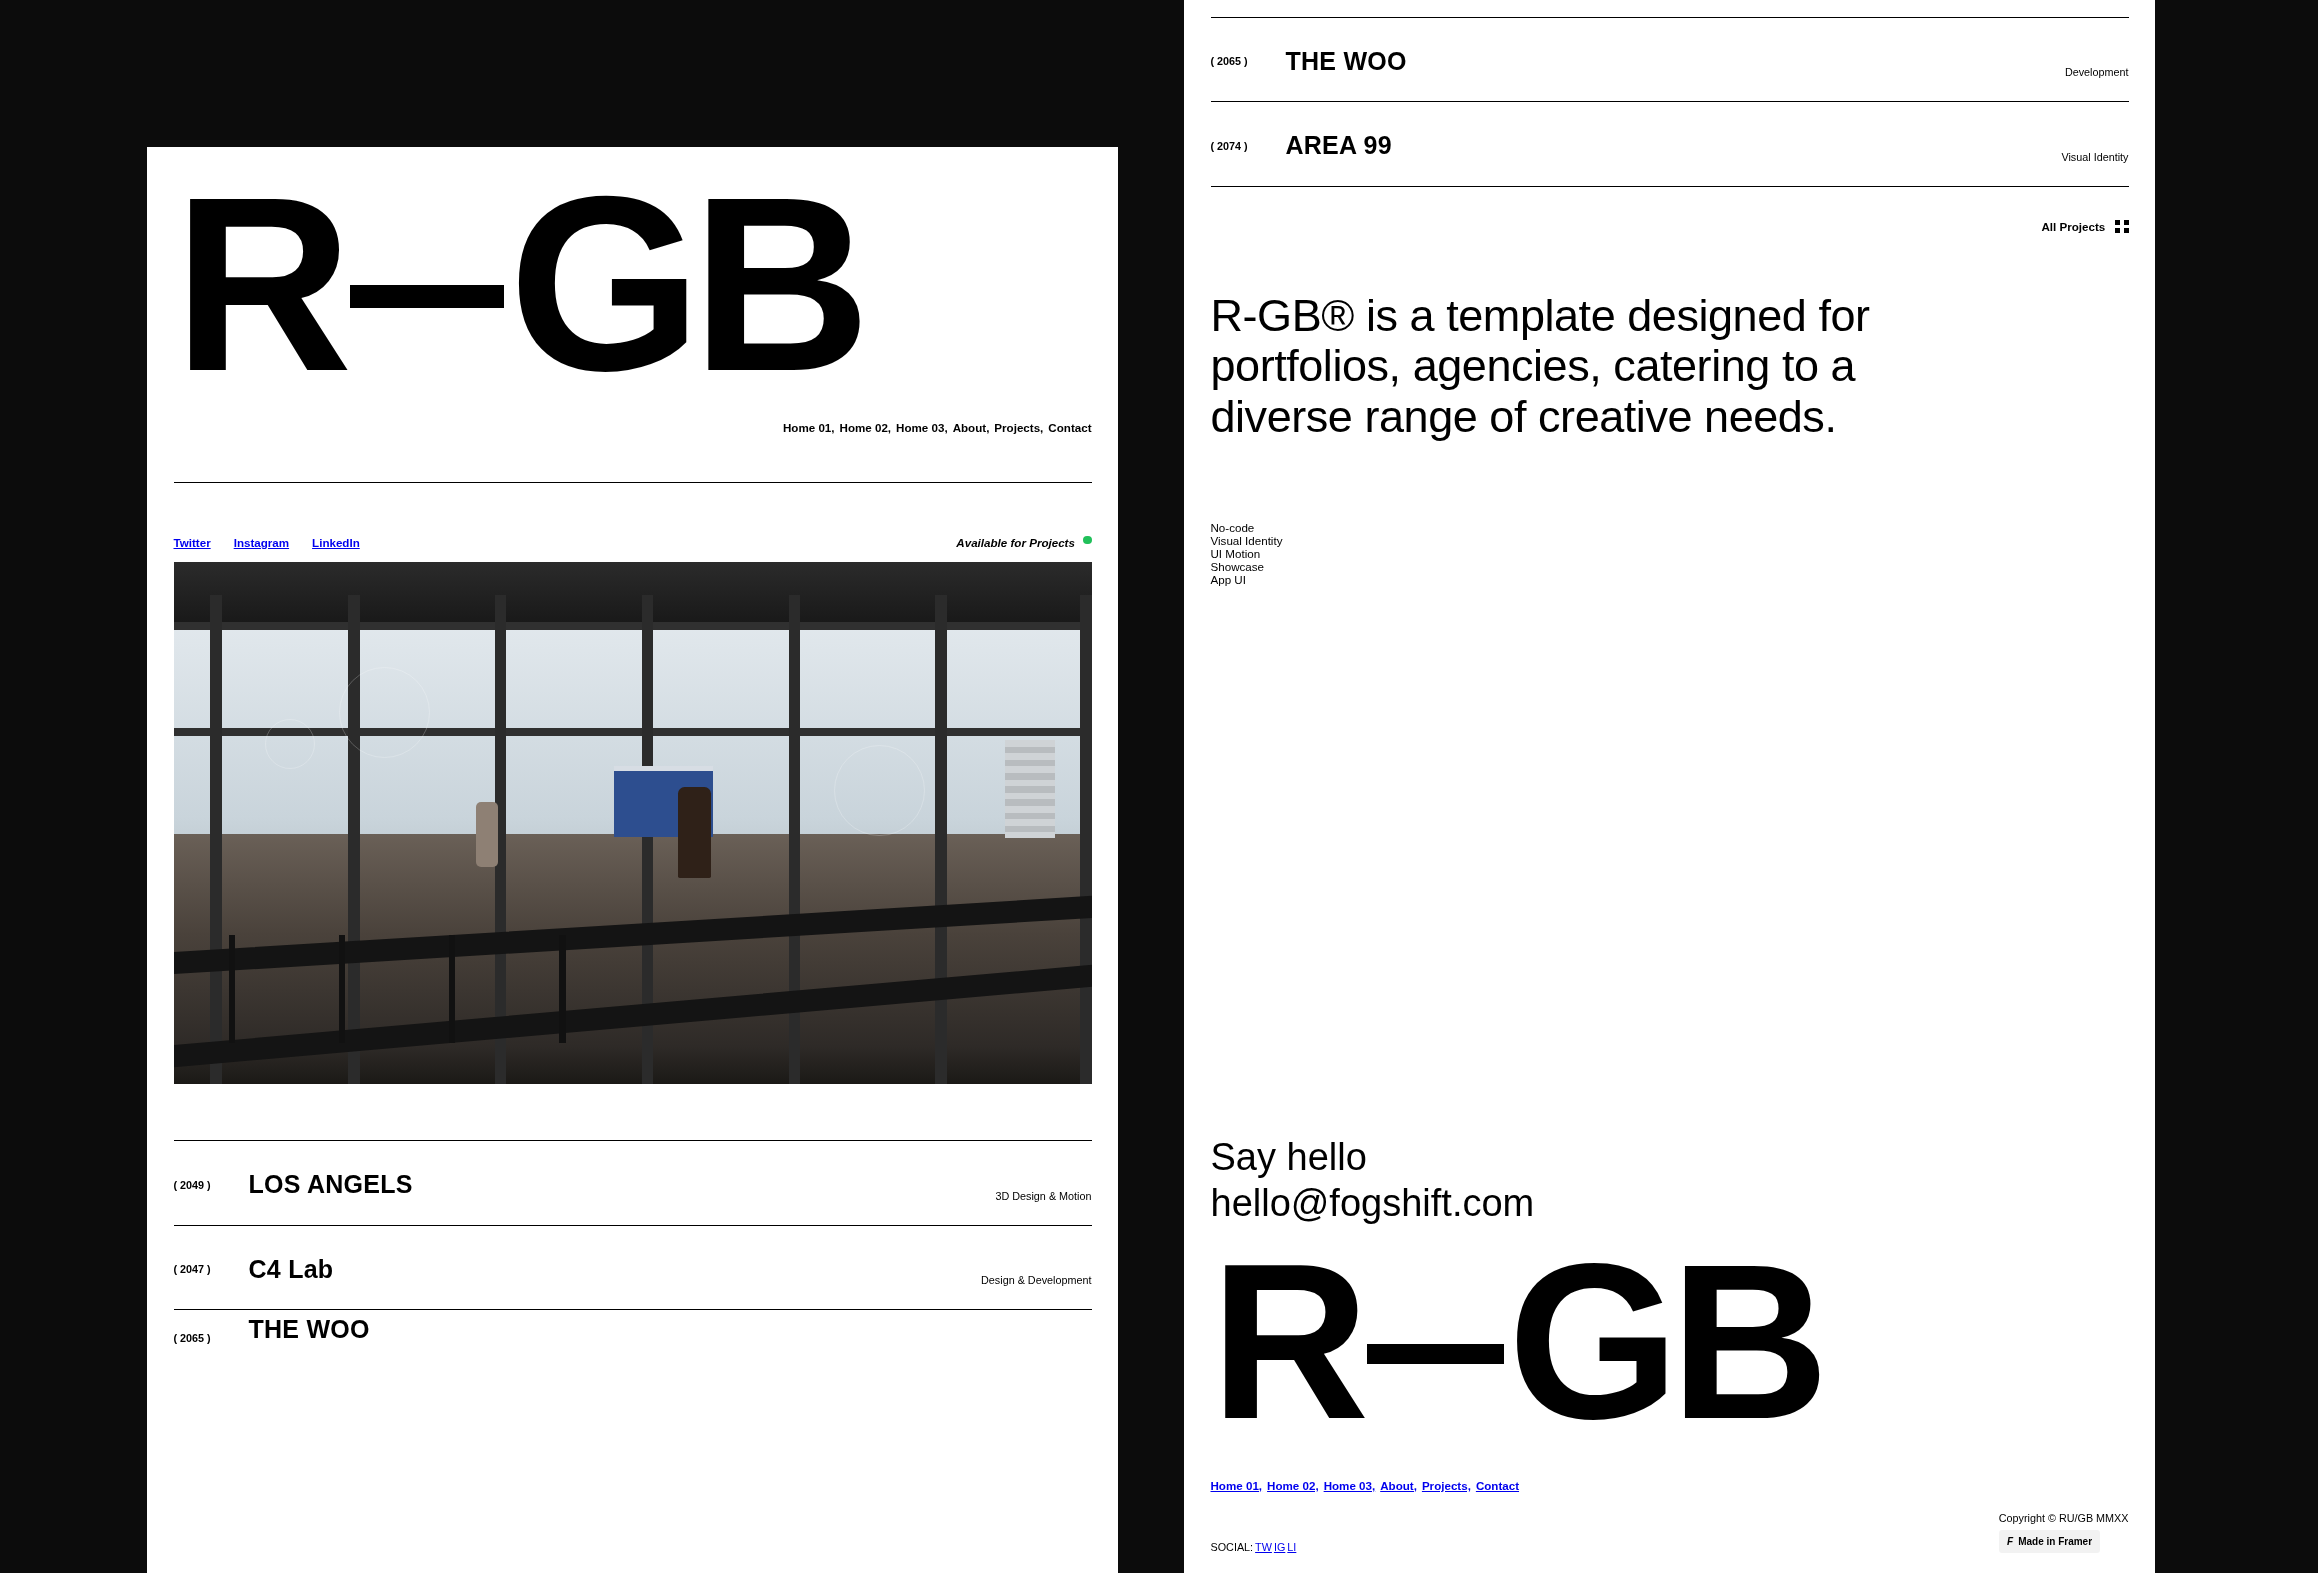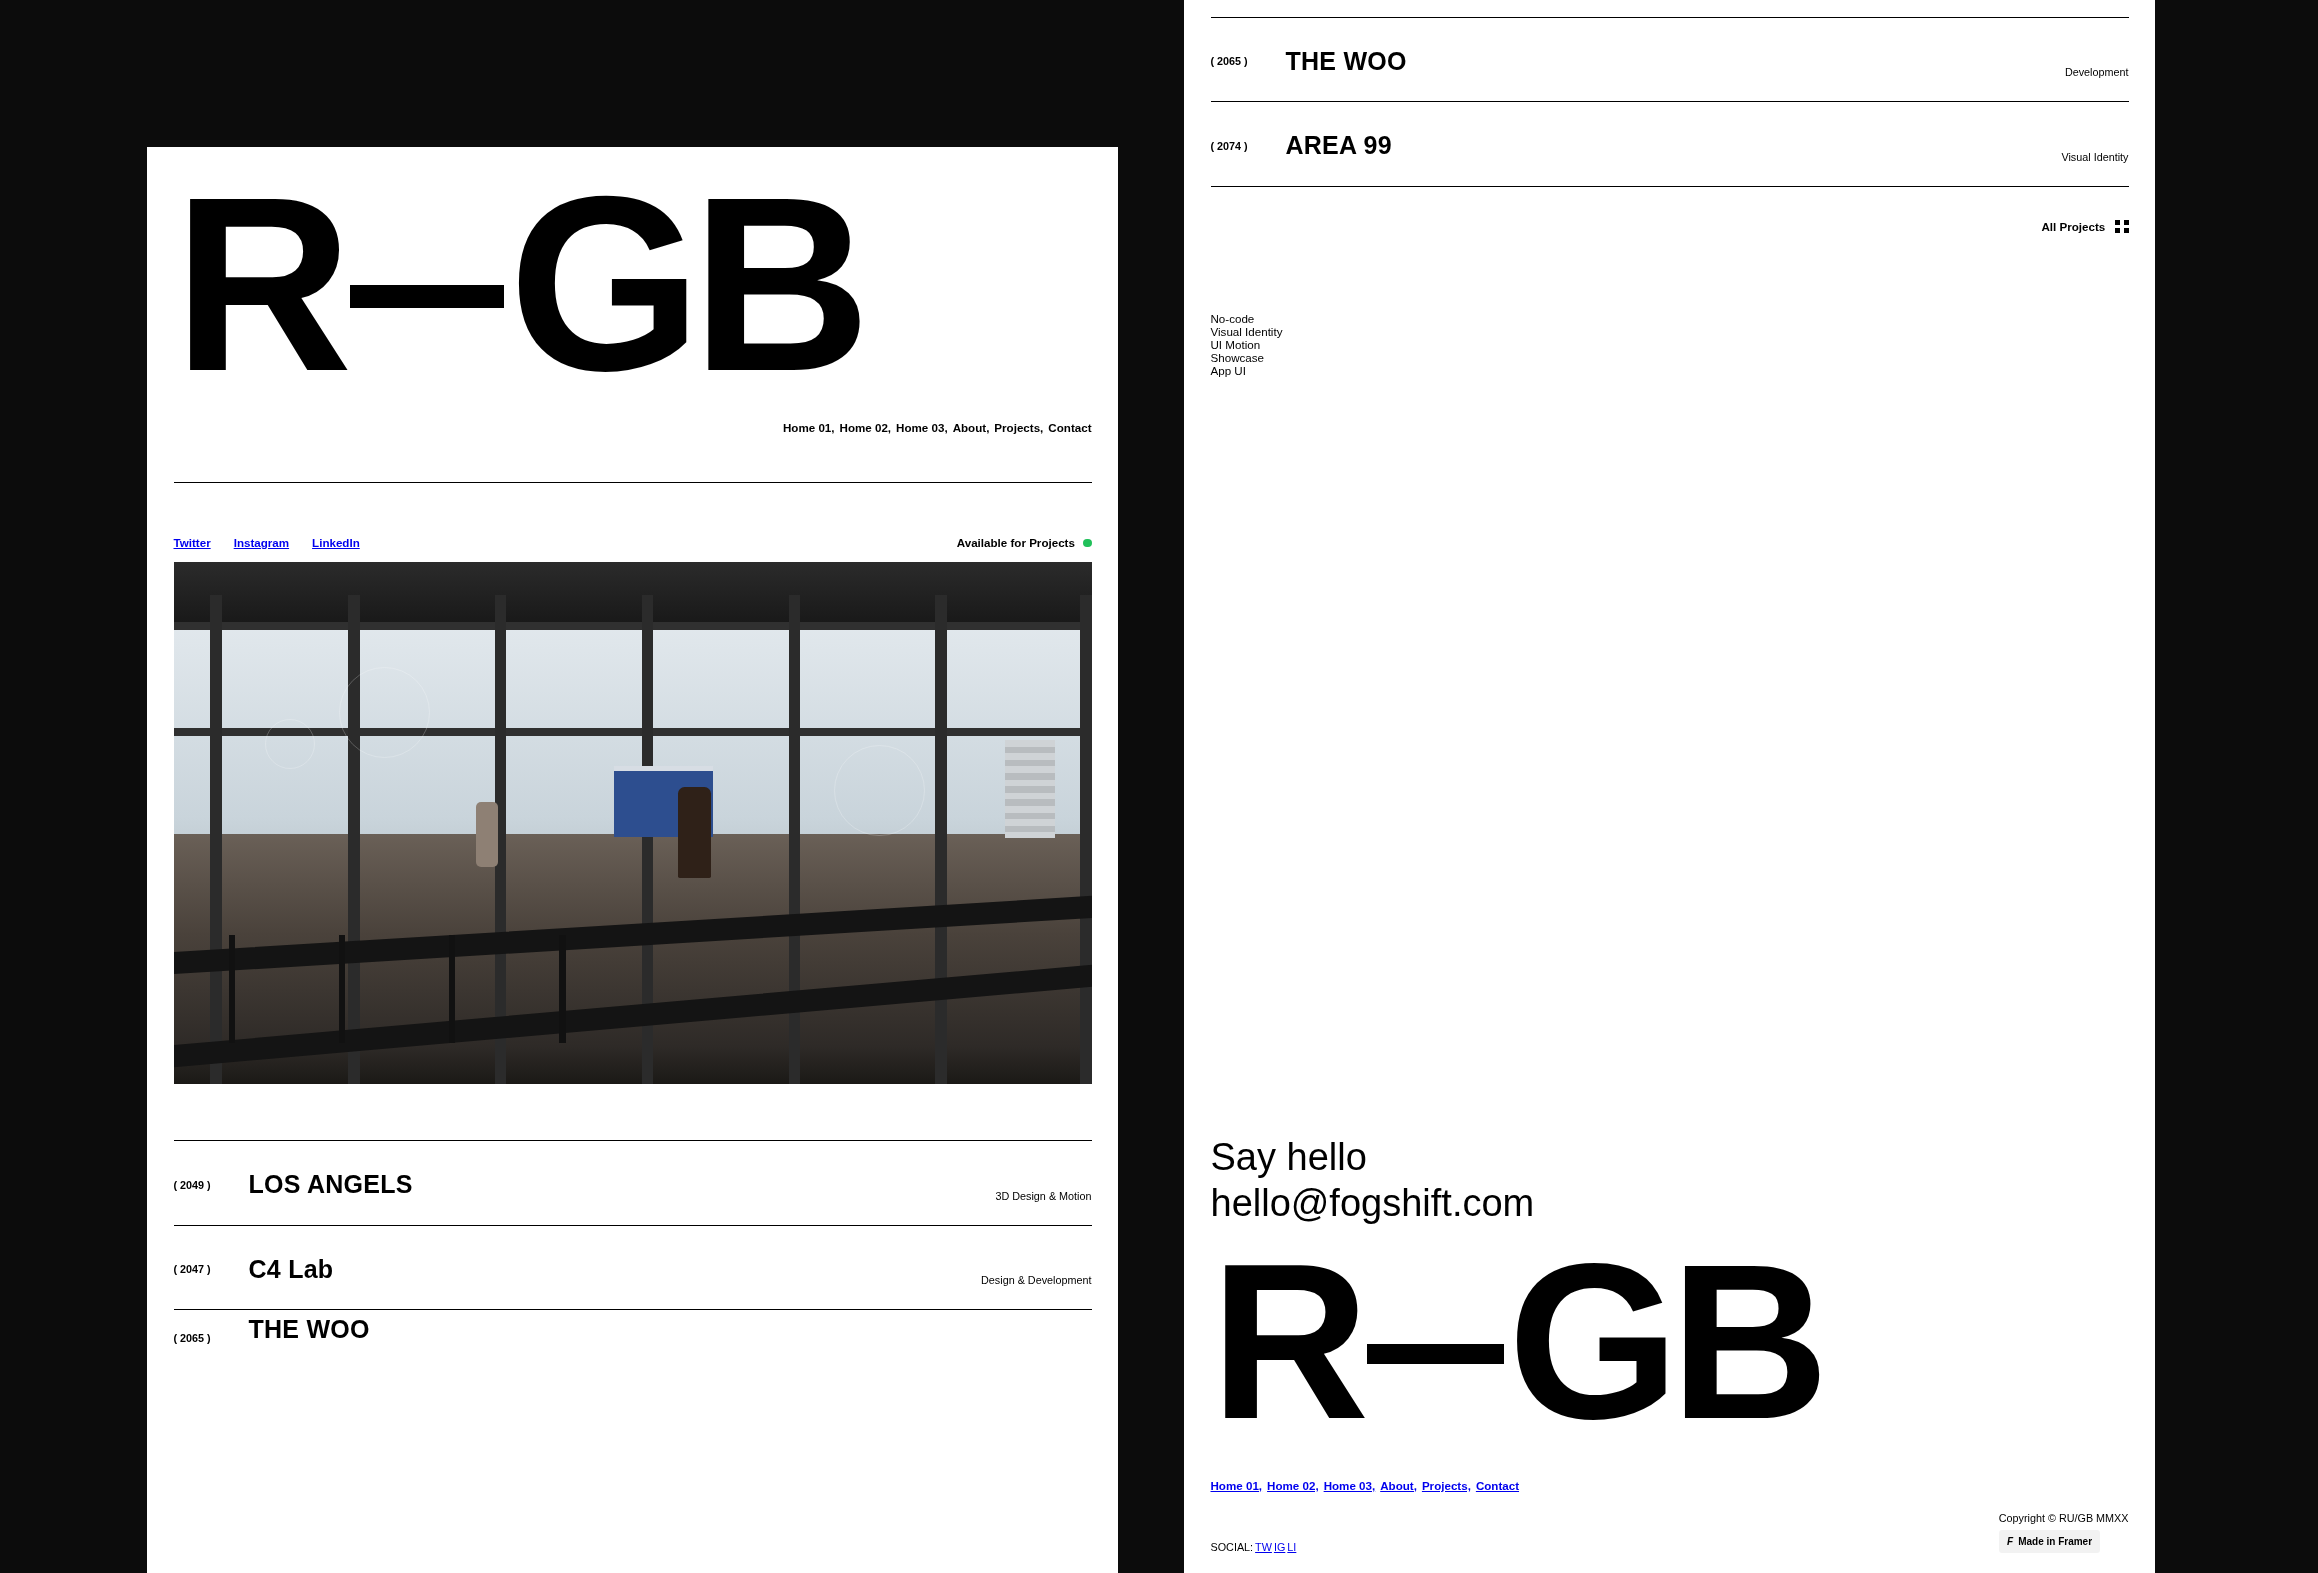--- a/index.html
+++ b/index.html
@@ -65,21 +65,21 @@
 }
 .social-row {
   display: flex;
   justify-content: space-between;
   align-items: center;
   font-size: 11.6px;
   font-weight: 600;
   margin-top: 53px;
 }
 .social-row .links { display: flex; gap: 23px; }
-.social-row .avail { display: flex; align-items: center; gap: 8.3px; }
+.social-row .avail { display: flex; align-items: flex-start; gap: 8.3px; font-style: italic; }
 .dot {
   width: 8.3px; height: 8.3px; border-radius: 50%;
   background: #21c05a;
 }
 
 .hero {
   width: 100%;
   height: 522px;
   margin-top: 13.2px;
   position: relative;
@@ -274,20 +274,21 @@
   <div class="all-proj">
     <span>All Projects</span>
     <span class="expand-icon">
         <span></span>
         <span></span>
         <span></span>
         <span></span>
       </span>
   </div>
 
+  <p class="about">R-GB® is a template designed for portfolios, agencies, catering to a diverse range of creative needs.</p>
 
   <div class="tags-row">
     <span>No-code</span>
     <span>Visual Identity</span>
     <span>UI Motion</span>
     <span>Showcase</span>
     <span>App UI</span>
   </div>
 
   <div class="contact">

